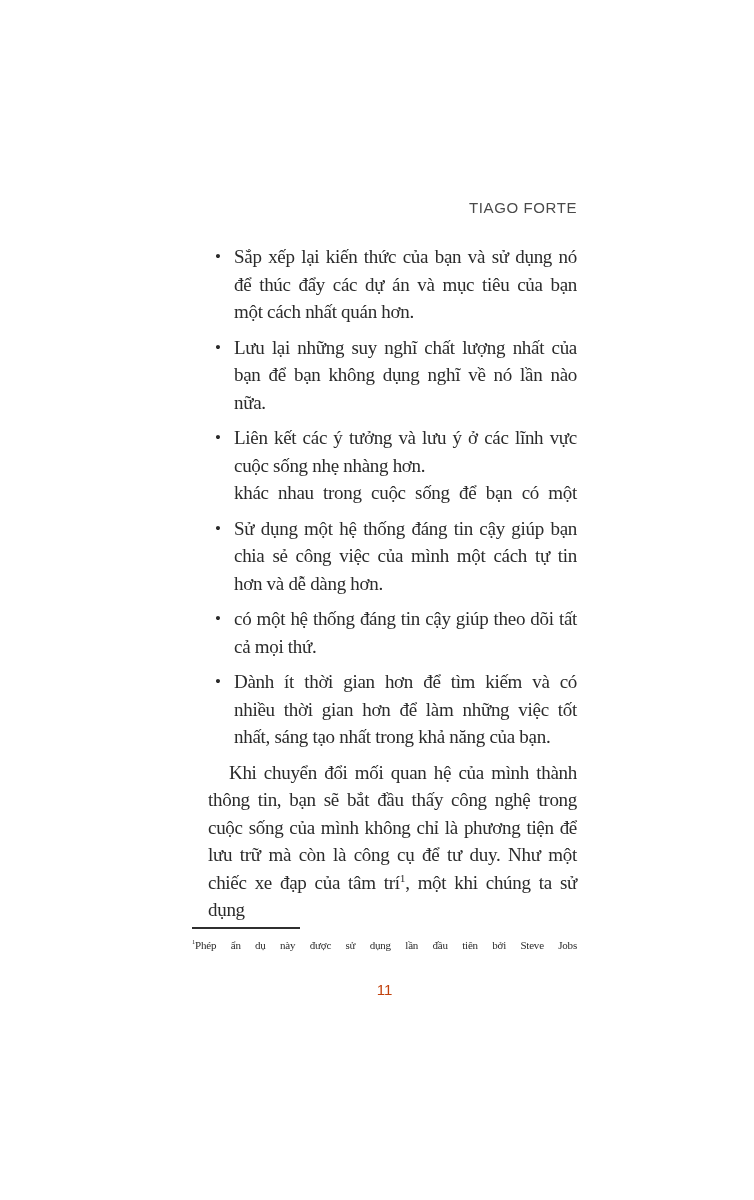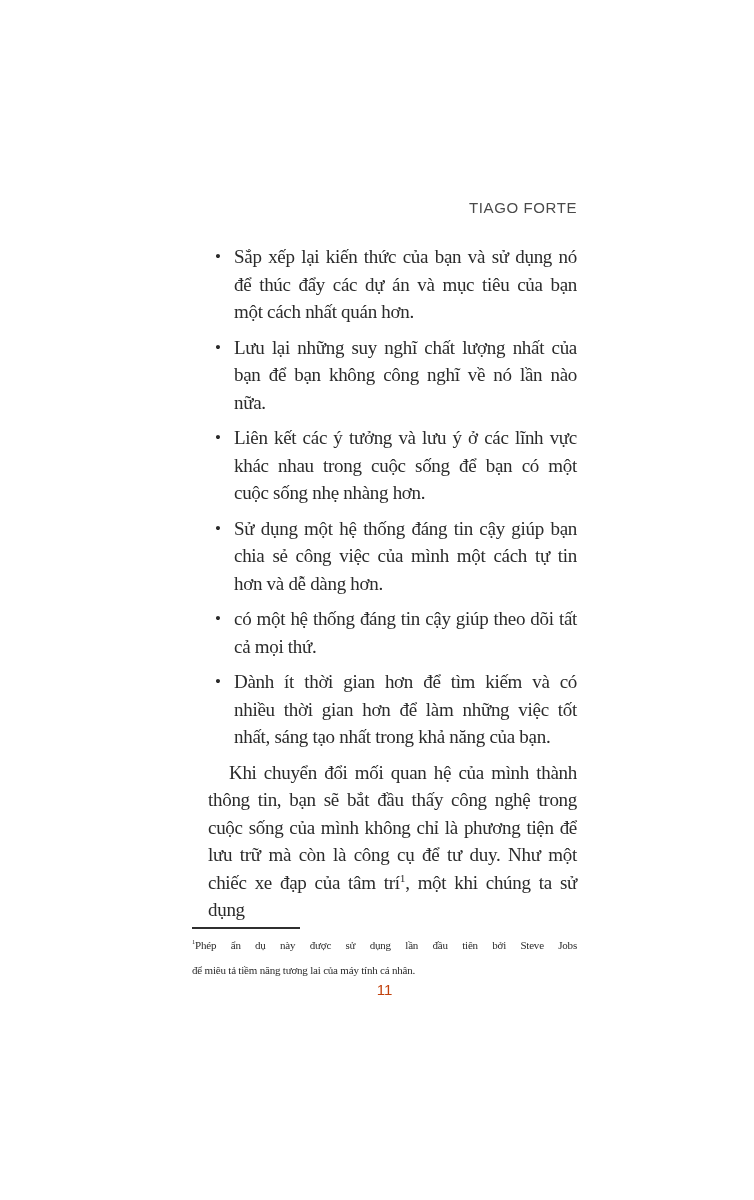--- a/index.html
+++ b/index.html
@@ -83,30 +83,30 @@
         <div class="ln j">Sắp xếp lại kiến thức của bạn và sử dụng nó</div>
         <div class="ln j">để thúc đẩy các dự án và mục tiêu của bạn</div>
         <div class="ln">một cách nhất quán hơn.</div>
       </div>
     </div>
 
     <div class="bullet-item">
       <span class="marker">•</span>
       <div class="bullet-text">
         <div class="ln j">Lưu lại những suy nghĩ chất lượng nhất của</div>
-        <div class="ln j">bạn để bạn không công nghĩ về nó lần nào nữa.</div>
+        <div class="ln j">bạn để bạn không dụng nghĩ về nó lần nào nữa.</div>
       </div>
     </div>
 
     <div class="bullet-item">
       <span class="marker">•</span>
       <div class="bullet-text">
         <div class="ln j">Liên kết các ý tưởng và lưu ý ở các lĩnh vực</div>
+        <div class="ln">cuộc sống nhẹ nhàng hơn.</div>
         <div class="ln j">khác nhau trong cuộc sống để bạn có một</div>
-        <div class="ln">cuộc sống nhẹ nhàng hơn.</div>
       </div>
     </div>
 
     <div class="bullet-item">
       <span class="marker">•</span>
       <div class="bullet-text">
         <div class="ln j">Sử dụng một hệ thống đáng tin cậy giúp bạn</div>
         <div class="ln j">chia sẻ công việc của mình một cách tự tin</div>
         <div class="ln">hơn và dễ dàng hơn.</div>
       </div>
@@ -133,20 +133,19 @@
       <div class="ln j indent">Khi chuyển đổi mối quan hệ của mình thành</div>
       <div class="ln j">thông tin, bạn sẽ bắt đầu thấy công nghệ trong</div>
       <div class="ln j">cuộc sống của mình không chỉ là phương tiện để</div>
       <div class="ln j">lưu trữ mà còn là công cụ để tư duy. Như một</div>
       <div class="ln j"><span>chiếc xe đạp của tâm trí</span><span class="sup">1</span><span>, một khi chúng ta sử dụng</span></div>
     </div>
 
     <div class="footnote-rule"></div>
     <div class="footnote">
       <div class="ln j"><span class="sup">1</span><span>Phép ẩn dụ này được sử dụng lần đầu tiên bởi Steve Jobs</span></div>
-      <div class="ln">để miêu tả tiềm năng tương lai của máy tính cá nhân.</div>
     </div>
 
   </div>
 
   <div class="page-number">11</div>
 
 </div>
 
 </body></html>

